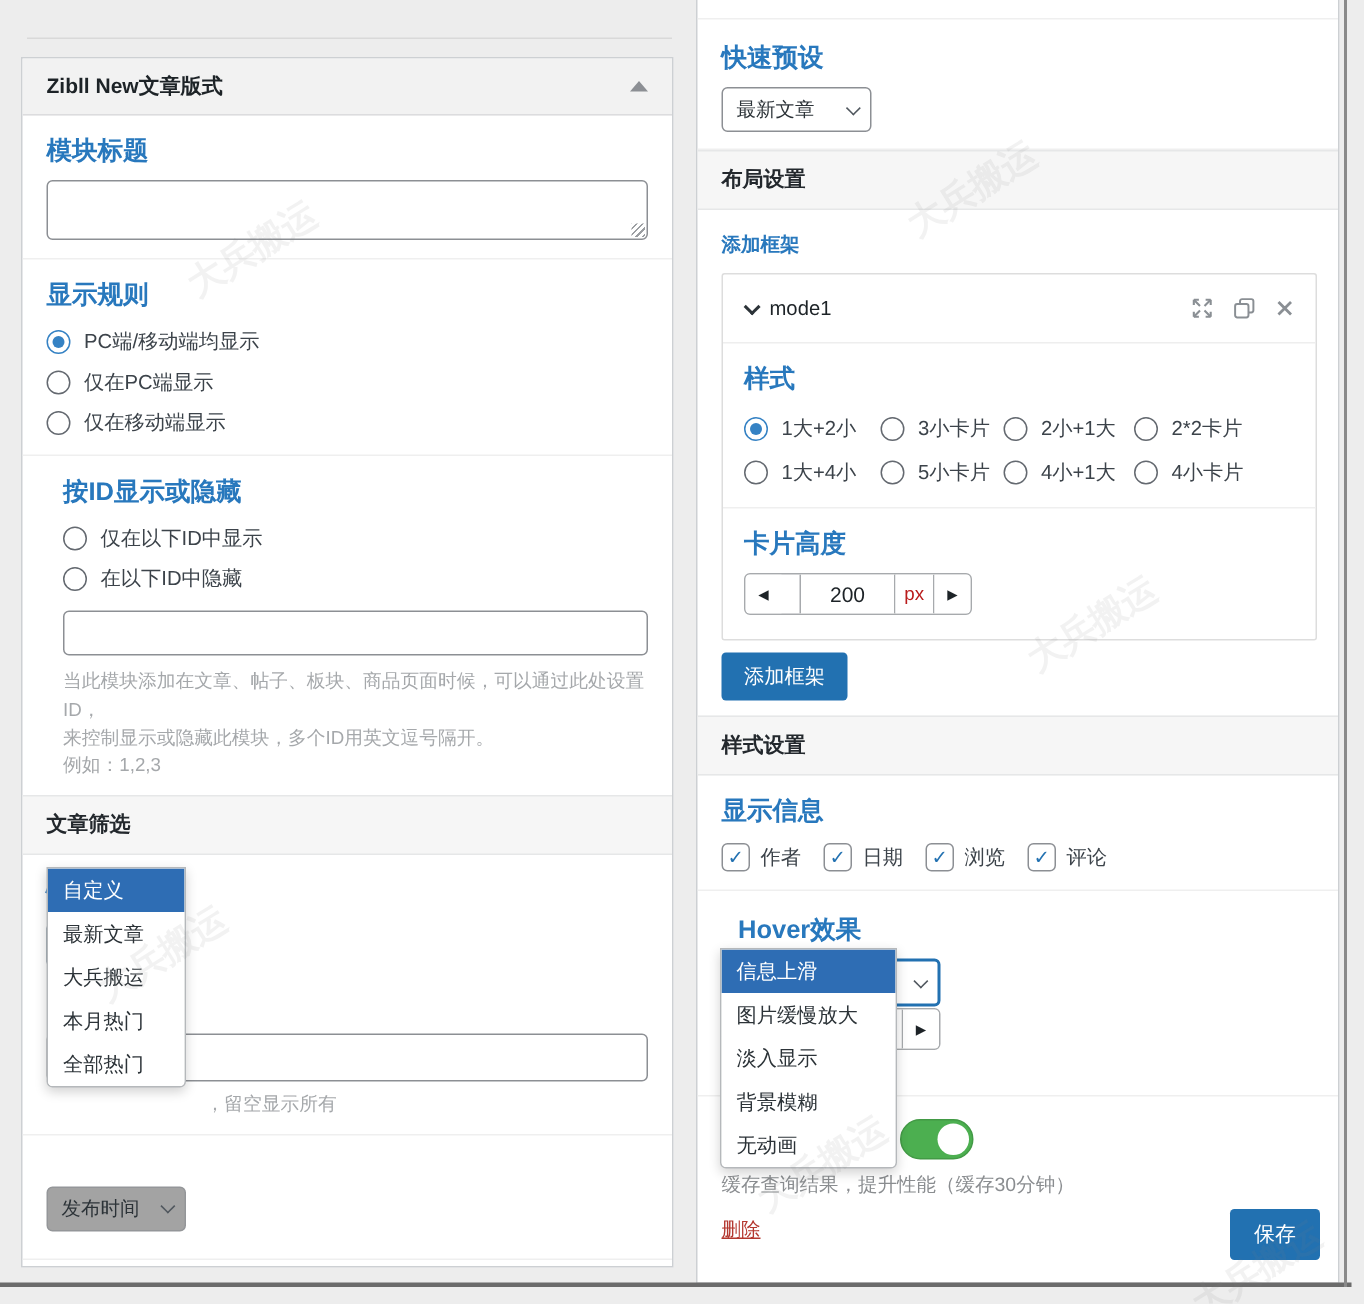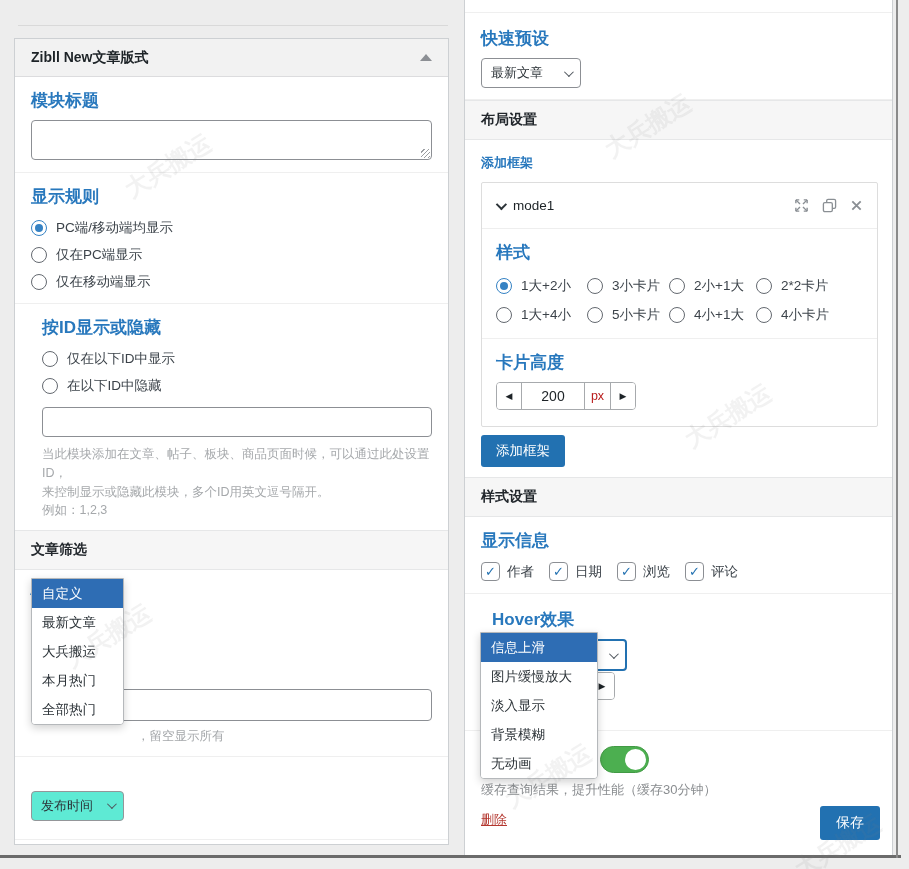--- a/index.html
+++ b/index.html
@@ -54,33 +54,33 @@
   .rdot.checked::after { content:""; position:absolute; inset:3px; border-radius:50%; background:#3582c4; }
 
   .select {
     display:inline-flex; align-items:center; justify-content:space-between;
     height:30px; padding:0 9px; border:1px solid #8c8f94; border-radius:4px; background:#fff;
     font-size:13px; color:#2c3338; cursor:pointer; gap:8px;
   }
   .select .chev { width:7px; height:7px; border-right:1.8px solid #50575e; border-bottom:1.8px solid #50575e; transform:rotate(45deg) translateY(-2px); flex:none; }
   .select.focus-dark { border:2px solid #223c57; }
   .select.focus-blue { border:2px solid #2271b1; height:32px; }
-  .select.gray { background:#5eead4; border-color:#949699; }
+  .select.gray { background:#a3a3a3; border-color:#949699; }
 
   .menu {
     position:absolute; background:#fff; border:1px solid #b5b8bb; border-radius:0 0 4px 4px;
     box-shadow:0 3px 8px rgba(0,0,0,.18); z-index:30; overflow:hidden;
   }
   .menu .mi { height:29px; display:flex; align-items:center; padding:0 10px; font-size:13.5px; color:#2c3338; background:#fff; cursor:pointer; }
   .menu .mi.hl { background:#2e6db4; color:#fff; }
 
   .stepper { display:inline-flex; height:28px; border:1px solid #a7aaad; border-radius:4px; background:#fff; overflow:hidden; }
   .stepper > * { display:flex; align-items:center; justify-content:center; }
   .st-btn { width:24px; font-size:9px; color:#1d2327; background:#fff; border:none; cursor:pointer; font-family:inherit; }
-  .st-num { border-left:1px solid #a7aaad; border-right:1px solid #a7aaad; background:#fff; }
+  .st-num { border-left:1px solid #a7aaad; border-right:1px solid #a7aaad; background:#fff;margin-left:12px; }
   .st-num input { width:100%; height:100%; border:none; text-align:center; font-size:14px; font-family:inherit; color:#1d2327; outline:none; }
   .st-unit { width:26px; font-size:12.5px; color:#b91c1c; border-right:1px solid #a7aaad; background:#fff; }
 
   .link-blue { color:#2878bd; font-weight:700; font-size:13px; text-decoration:none; cursor:pointer; }
   .btn-primary {
     display:inline-block; background:#2271b1; color:#fff; border:none; border-radius:3px;
     padding:7px 15px; font-size:13.5px; font-family:inherit; cursor:pointer;
   }
 
   .frame-box { margin:0 14px 0 16px; border:1px solid #ddd; border-radius:2px; background:#fff; }

